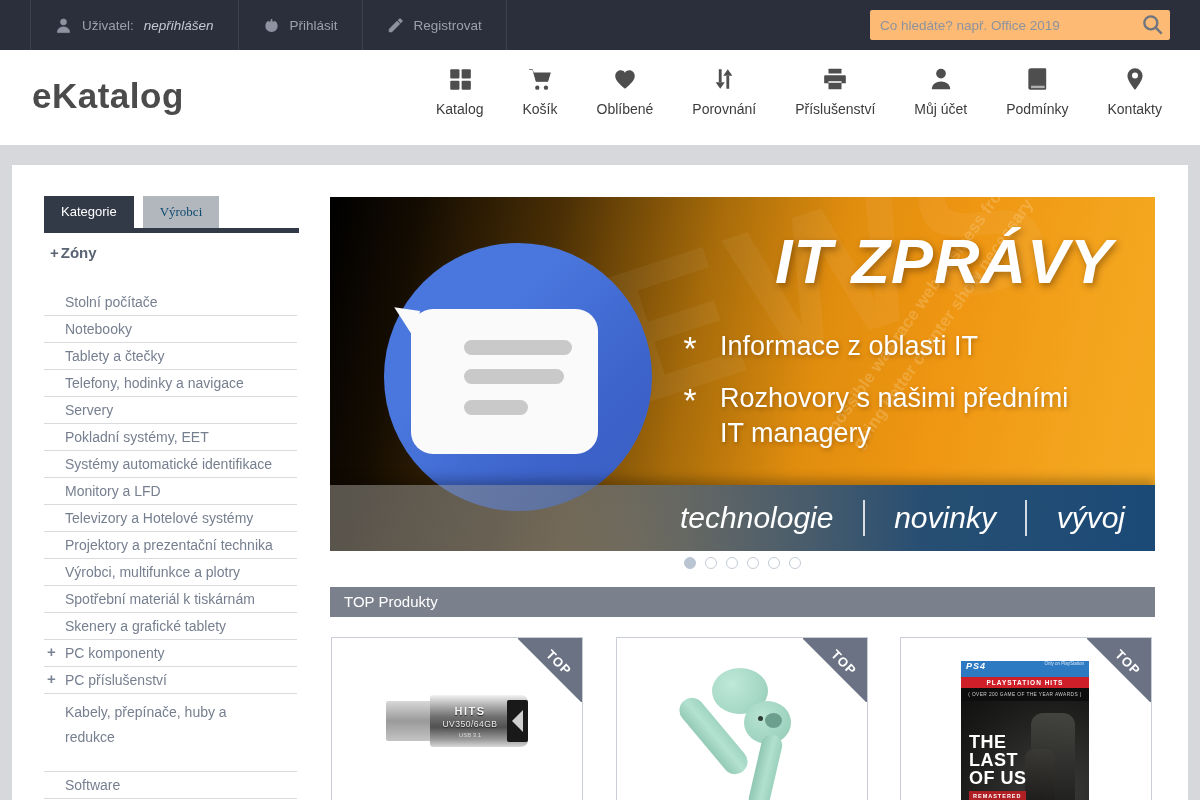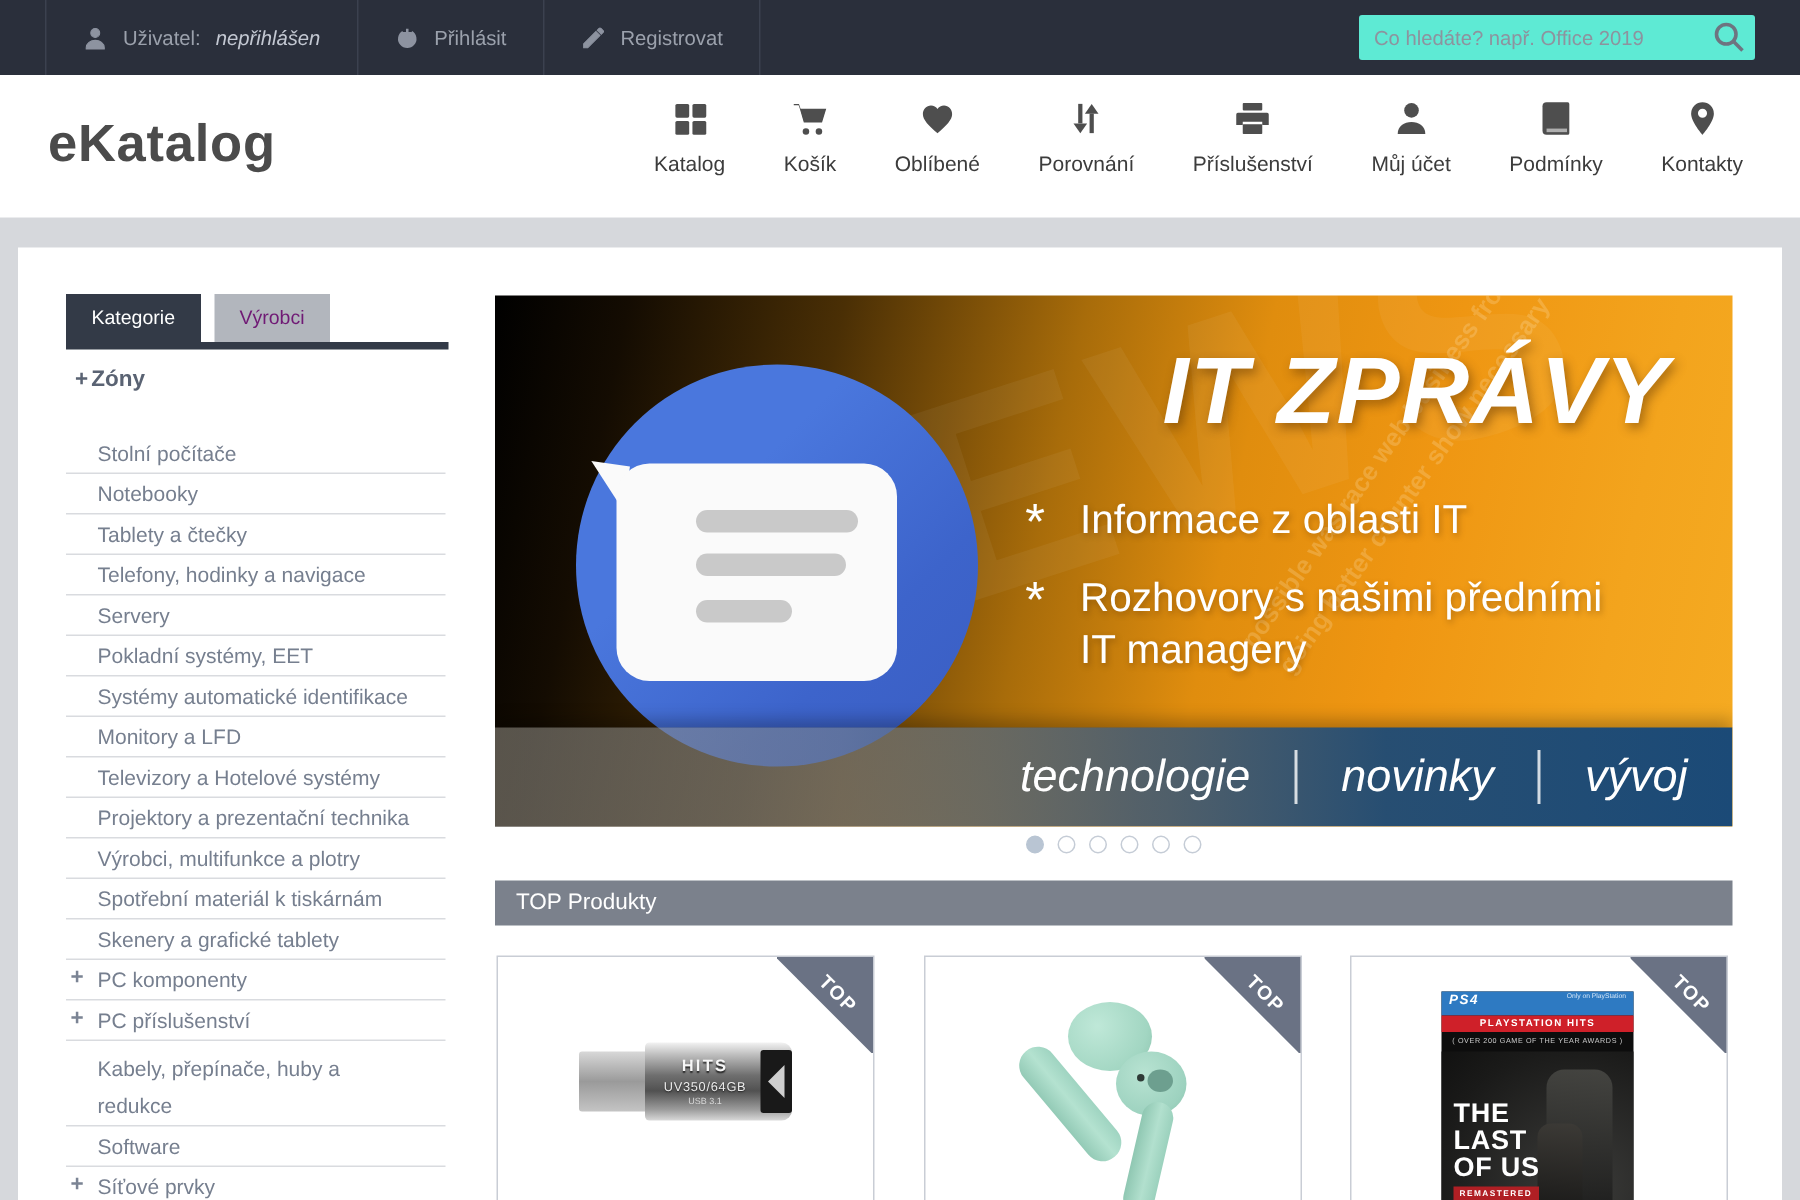--- a/index.html
+++ b/index.html
@@ -6,21 +6,21 @@
   html,body { width:1200px; height:800px; overflow:hidden; background:#d6d8dc;
     font-family:"Liberation Sans", sans-serif; position:relative; }
 
   
   .topbar { position:absolute; top:0; left:0; width:1200px; height:50px; background:#2a2f3b; }
   .topbar-sections { position:absolute; left:30px; top:0; height:50px; display:flex; border-left:1px solid #3b414f; }
   .tb-sec { display:flex; align-items:center; gap:10px; padding:0 24px; border-right:1px solid #3b414f;
     color:#9ba1ac; font-size:13.5px; cursor:pointer; }
   .tb-sec svg { width:17px; height:17px; fill:#8d93a0; stroke:#8d93a0; }
   .tb-user-val { font-style:italic; color:#c3c8d2; }
-  .searchbox { position:absolute; right:30px; top:10px; width:264px; height:30px; background:#5eead4;
+  .searchbox { position:absolute; right:30px; top:10px; width:300px; height:30px; background:#fdba74;
     border-radius:2px; display:flex; align-items:center; }
   .searchbox input { flex:1; border:none; background:transparent; outline:none; padding:0 10px;
     font-size:13.5px; color:#4a4f59; font-family:"Liberation Sans",sans-serif; }
   .searchbox input::placeholder { color:#8d939e; }
   .searchbox .mag { width:26px; height:26px; margin-right:4px; cursor:pointer; }
 
   
   .header { position:absolute; top:50px; left:0; width:1200px; height:95px; background:#ffffff; }
   .logo { position:absolute; left:32px; top:26px; font-size:35px; font-weight:bold; color:#4b4b4b; letter-spacing:0.5px; cursor:pointer; }
   .mainnav { position:absolute; left:436px; right:38px; top:16px; display:flex; justify-content:space-between; }
@@ -28,30 +28,30 @@
   .nav-item svg { width:26px; height:26px; fill:#4e4e4e; }
   .nav-label { font-size:14px; color:#3c3c3c; white-space:nowrap; }
 
   
   .panel { position:absolute; top:165px; left:12px; width:1176px; height:635px; background:#ffffff; }
 
   
   .tabs { position:absolute; left:32px; top:31px; display:flex; gap:9px; }
   .tab { height:32px; line-height:32px; padding:0 17px; font-size:13px; cursor:pointer; }
   .tab.active { background:#333a47; color:#ffffff;text-align:center; }
-  .tab.inactive { background:#b2b6bd; color:#701a75; }
+  .tab.inactive { background:#b2b6bd; color:#0c4a6e;font-family:Liberation Serif, serif; }
   .tab-underline { position:absolute; left:32px; top:63px; width:255px; height:5px; background:#333a47; }
   .zones-row { position:absolute; left:38px; top:79px; font-size:15px; font-weight:bold; color:#5a6373; cursor:pointer; }
   .zones-row .plus { margin-right:2px; }
   .cat-list { position:absolute; left:32px; top:124px; width:253px; }
   .cat-row { position:relative; padding:5px 0 5px 21px; border-bottom:1px solid #d9dbdf;
     font-size:14px; color:#767f8f; line-height:16px; cursor:pointer; }
   .cat-row .plus { position:absolute; left:3px; top:4px; color:#7b8494; font-weight:bold; font-size:15px; }
   .cat-row .cat-label { display:inline-block; }
-  .cat-row.two-line { padding-top:6px; padding-bottom:0; }
+  .cat-row.two-line { padding-top:6px; padding-bottom:21px; }
   .cat-row.two-line .cat-label { width:172px; line-height:25px; }
 
   
   .banner { position:absolute; left:318px; top:32px; width:825px; height:354px; overflow:hidden; cursor:pointer;
     background:linear-gradient(102deg,#000000 0%,#140c02 10%,#4a2f05 26%,#a86c0a 44%,#e08d0e 58%,#ef9612 72%,#f3a41d 88%,#f5ab22 100%); }
   .wm-news { position:absolute; left:130px; top:-10px; font-size:190px; font-weight:bold; color:rgba(255,255,255,0.05);
     transform:rotate(-18deg); letter-spacing:8px; }
   .wm-paper { position:absolute; right:-20px; top:40px; width:420px; font-size:17px; line-height:30px;
     color:rgba(255,236,200,0.22); transform:rotate(-55deg); font-weight:bold; }
   .msg-circle { position:absolute; left:54px; top:46px; width:268px; height:268px; border-radius:50%;

